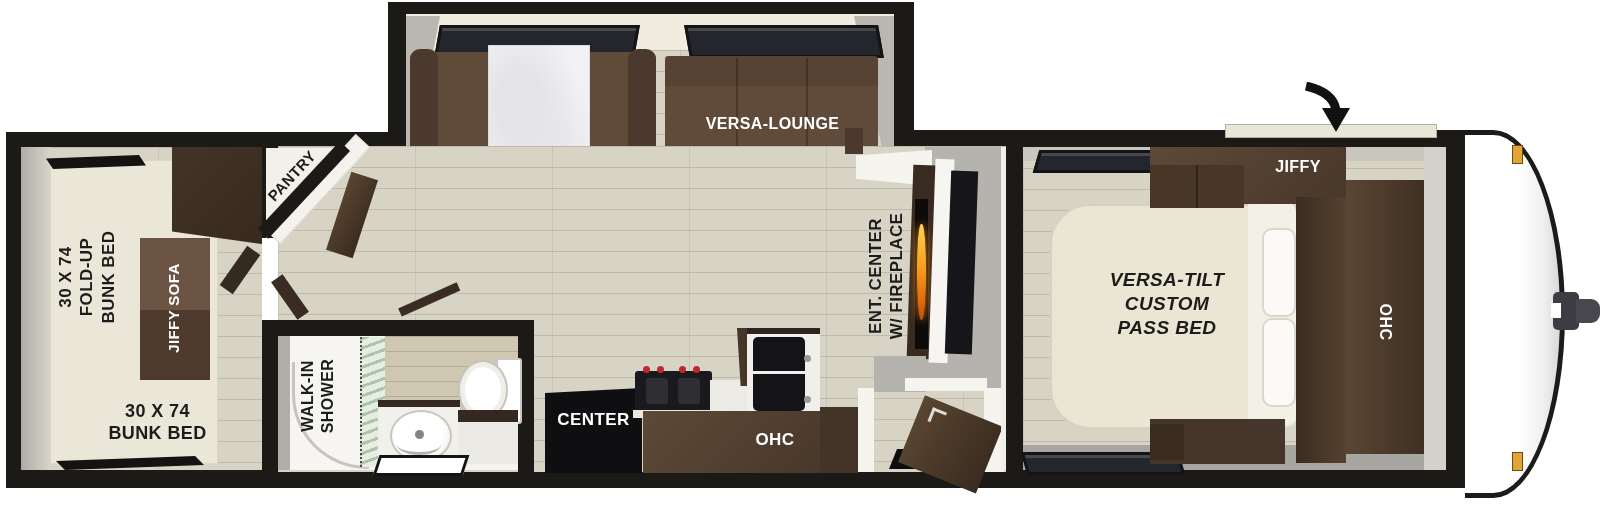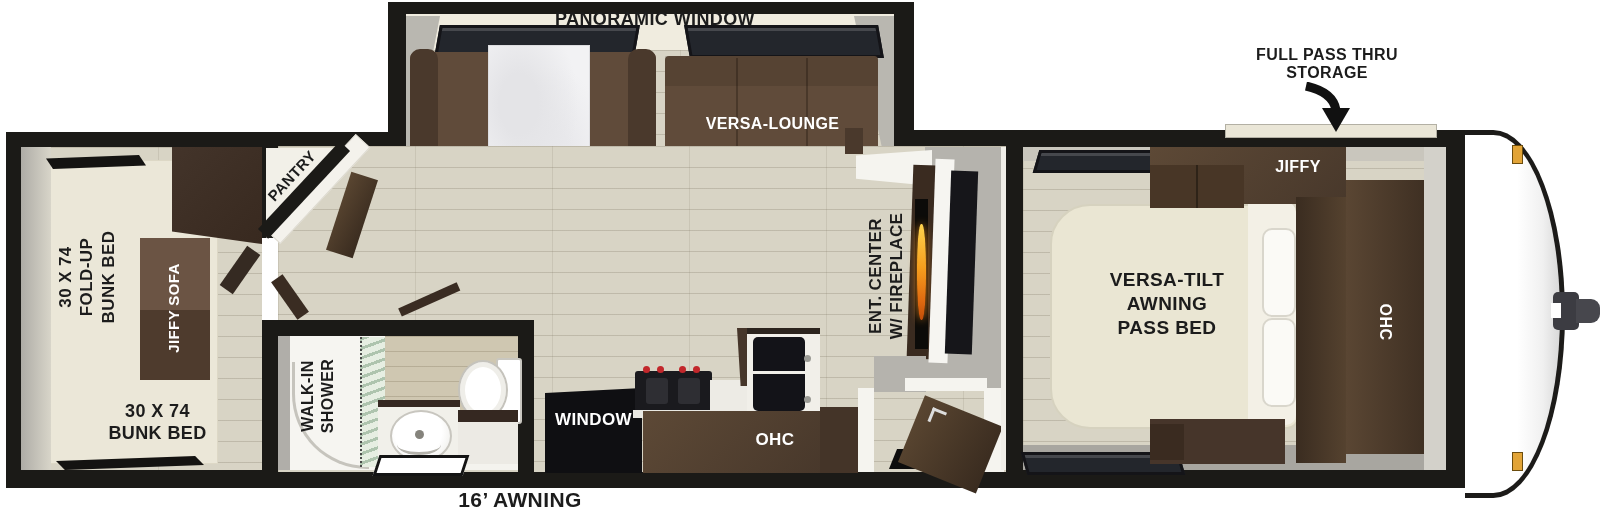--- a/index.html
+++ b/index.html
@@ -33,23 +33,20 @@
 
   <div class="a wall" style="left:388px;top:2px;width:526px;height:14px;"></div>
   <div class="a wall" style="left:388px;top:2px;width:18px;height:146px;"></div>
   <div class="a wall" style="left:894px;top:2px;width:20px;height:144px;"></div>
   <div class="a cream" style="left:406px;top:14px;width:488px;height:42px;"></div>
   <div class="a floor" style="left:406px;top:50px;width:488px;height:98px;"></div>
   <div class="a" style="left:406px;top:16px;width:34px;height:132px;background:#b9b7b0;clip-path:polygon(0 0,100% 0,25% 100%,0 100%);"></div>
   <div class="a" style="left:854px;top:16px;width:40px;height:132px;background:#b9b7b0;clip-path:polygon(0 0,100% 0,100% 100%,70% 100%);"></div>
   <div class="a win" style="left:437px;top:25px;width:194px;height:27px;transform:skewX(-10deg);"></div>
   <div class="a win" style="left:687px;top:25px;width:188px;height:27px;transform:skewX(10deg);"></div>
-  <div class="a lbl" style="left:490px;top:9px;width:330px;height:20px;font-size:18px;">
-      <span>PANORAMIC WINDOW</span>
-    </div>
 
   <div class="a" style="left:410px;top:52px;width:246px;height:148px;background:#604b3a;border-radius:6px;box-shadow:0 4px 0 rgba(40,28,18,.45);"></div>
   <div class="a" style="left:410px;top:49px;width:28px;height:153px;background:#4a392c;border-radius:10px;"></div>
   <div class="a" style="left:628px;top:49px;width:28px;height:153px;background:#4a392c;border-radius:10px;"></div>
   <div class="a marble" style="left:488px;top:45px;width:100px;height:165px;"></div>
   <div class="a" style="left:665px;top:56px;width:213px;height:106px;background:#604b3a;border-radius:4px;"></div>
   <div class="a" style="left:665px;top:56px;width:213px;height:30px;background:rgba(30,20,12,.14);"></div>
   <div class="a" style="left:736px;top:58px;width:2px;height:100px;background:rgba(20,12,6,.3);"></div>
   <div class="a" style="left:806px;top:58px;width:2px;height:100px;background:rgba(20,12,6,.3);"></div>
   <div class="a" style="left:798px;top:158px;width:80px;height:16px;background:#604b3a;border-radius:0 0 8px 8px;"></div>
@@ -118,21 +115,21 @@
   <div class="a" style="left:415px;top:430px;width:9px;height:9px;background:#85837c;border-radius:50%;"></div>
   <div class="a" style="left:397px;top:434px;width:44px;height:18px;border-bottom:3px solid #b5b3ac;border-radius:50%;"></div>
   <div class="a" style="left:376px;top:455px;width:84px;height:15px;background:#ffffff;border:3px solid #141414;transform:skewX(-18deg);"></div>
   <div class="a lbl" style="left:258px;top:376px;width:120px;height:40px;font-size:16px;transform:rotate(-90deg);">
     <span>WALK-IN</span>
     <span>SHOWER</span>
   </div>
 
   <div class="a" style="left:545px;top:388px;width:97px;height:85px;background:#0f0f12;clip-path:polygon(0 6%,100% 0,100% 100%,0 100%);"></div>
   <div class="a lbl lblw" style="left:545px;top:408px;width:97px;height:24px;font-size:17px;">
-      <span>WINDOW</span>
+      <span>CENTER</span>
     </div>
   <div class="a" style="left:635px;top:371px;width:77px;height:41px;background:#1a1a1e;border-radius:3px;"></div>
   <div class="a" style="left:646px;top:378px;width:22px;height:26px;background:#2e2e33;border-radius:3px;"></div>
   <div class="a" style="left:678px;top:378px;width:22px;height:26px;background:#2e2e33;border-radius:3px;"></div>
   <div class="a" style="left:643px;top:366px;width:7px;height:7px;background:#c2272b;border-radius:50%;"></div>
   <div class="a" style="left:657px;top:366px;width:7px;height:7px;background:#c2272b;border-radius:50%;"></div>
   <div class="a" style="left:679px;top:366px;width:7px;height:7px;background:#c2272b;border-radius:50%;"></div>
   <div class="a" style="left:693px;top:366px;width:7px;height:7px;background:#c2272b;border-radius:50%;"></div>
   <div class="a" style="left:633px;top:410px;width:81px;height:8px;background:#e9e8e2;"></div>
   <div class="a" style="left:710px;top:380px;width:37px;height:32px;background:#edebe5;"></div>
@@ -176,23 +173,23 @@
   <div class="a floor" style="left:1023px;top:147px;width:423px;height:323px;"></div>
   <div class="a" style="left:1023px;top:147px;width:423px;height:14px;background:#c9c6bd;"></div>
   <div class="a" style="left:1023px;top:445px;width:423px;height:25px;background:#a8a6a0;"></div>
   <div class="a" style="left:1424px;top:147px;width:22px;height:323px;background:#d3d1ca;"></div>
   <div class="a win" style="left:1036px;top:150px;width:114px;height:17px;transform:skewX(-16deg);"></div>
   <div class="a win" style="left:1024px;top:452px;width:152px;height:17px;transform:skewX(16deg);"></div>
   <div class="a" style="left:1050px;top:204px;width:245px;height:221px;background:#eae6d3;border:2px solid #d6d2bf;border-radius:40px 12px 12px 40px;"></div>
   <div class="a" style="left:1248px;top:202px;width:48px;height:223px;background:#f3f0e6;border-radius:0 10px 10px 0;"></div>
   <div class="a" style="left:1262px;top:228px;width:30px;height:85px;background:#fbfaf6;border:2px solid #d9d6cc;border-radius:10px;"></div>
   <div class="a" style="left:1262px;top:318px;width:30px;height:85px;background:#fbfaf6;border:2px solid #d9d6cc;border-radius:10px;"></div>
-  <div class="a lbl" style="left:1077px;top:266px;width:180px;height:76px;font-size:19px;">
+  <div class="a lbl" style="left:1077px;top:266px;width:180px;height:76px;font-size:19px;font-style:italic;">
     <span>VERSA-TILT</span>
-    <span>AWNING</span>
+    <span>CUSTOM</span>
     <span>PASS BED</span>
   </div>
   <div class="a wood" style="left:1150px;top:147px;width:196px;height:57px;"></div>
   <div class="a" style="left:1150px;top:165px;width:94px;height:43px;background:#483626;"></div>
   <div class="a" style="left:1196px;top:165px;width:2px;height:43px;background:rgba(0,0,0,.35);"></div>
   <div class="a lbl lblw" style="left:1248px;top:158px;width:100px;height:18px;font-size:16px;">
       <span>JIFFY</span>
     </div>
   <div class="a" style="left:1296px;top:197px;width:50px;height:266px;background:linear-gradient(90deg,#3a2c20,#55422f);"></div>
   <div class="a" style="left:1346px;top:180px;width:78px;height:274px;background:linear-gradient(90deg,#5a4633,#3f3023);"></div>
@@ -202,25 +199,18 @@
   <div class="a" style="left:1150px;top:419px;width:135px;height:45px;background:#46352a;"></div>
   <div class="a" style="left:1150px;top:424px;width:34px;height:36px;background:#3a2b20;"></div>
 
   <div class="a" style="left:1465px;top:130px;width:95px;height:358px;background:linear-gradient(90deg,#ffffff 55%,#f0f0f0 82%,#d8d8d8);border:5px solid #1c1b19;border-left:none;border-radius:0 72px 72px 0 / 0 185px 185px 0;"></div>
   <div class="a" style="left:1512px;top:145px;width:9px;height:17px;background:#e2a437;border:1px solid #6b4c0e;"></div>
   <div class="a" style="left:1512px;top:452px;width:9px;height:17px;background:#e2a437;border:1px solid #6b4c0e;"></div>
   <div class="a" style="left:1553px;top:292px;width:26px;height:38px;background:#3c3c42;border-radius:5px;"></div>
   <div class="a" style="left:1551px;top:303px;width:10px;height:15px;background:#ffffff;"></div>
   <div class="a" style="left:1576px;top:299px;width:24px;height:24px;background:#47474d;border-radius:0 9px 9px 0;"></div>
 
-  <div class="a lbl" style="left:1222px;top:46px;width:210px;height:36px;font-size:16px;line-height:1.1;">
-    <span>FULL PASS THRU</span>
-    <span>STORAGE</span>
-  </div>
   <svg class="a" style="left:1294px;top:82px;" width="56" height="52" viewBox="0 0 56 52">
     <path d="M 12 4 C 30 8 40 16 42 28" fill="none" stroke="#111111" stroke-width="9"></path>
     <polygon points="28,26 56,26 42,50" fill="#111111"></polygon>
   </svg>
-  <div class="a lbl" style="left:415px;top:487px;width:210px;height:26px;font-size:21px;">
-      <span>16’ AWNING</span>
-    </div>
 
 </div>
 
 </body></html>

